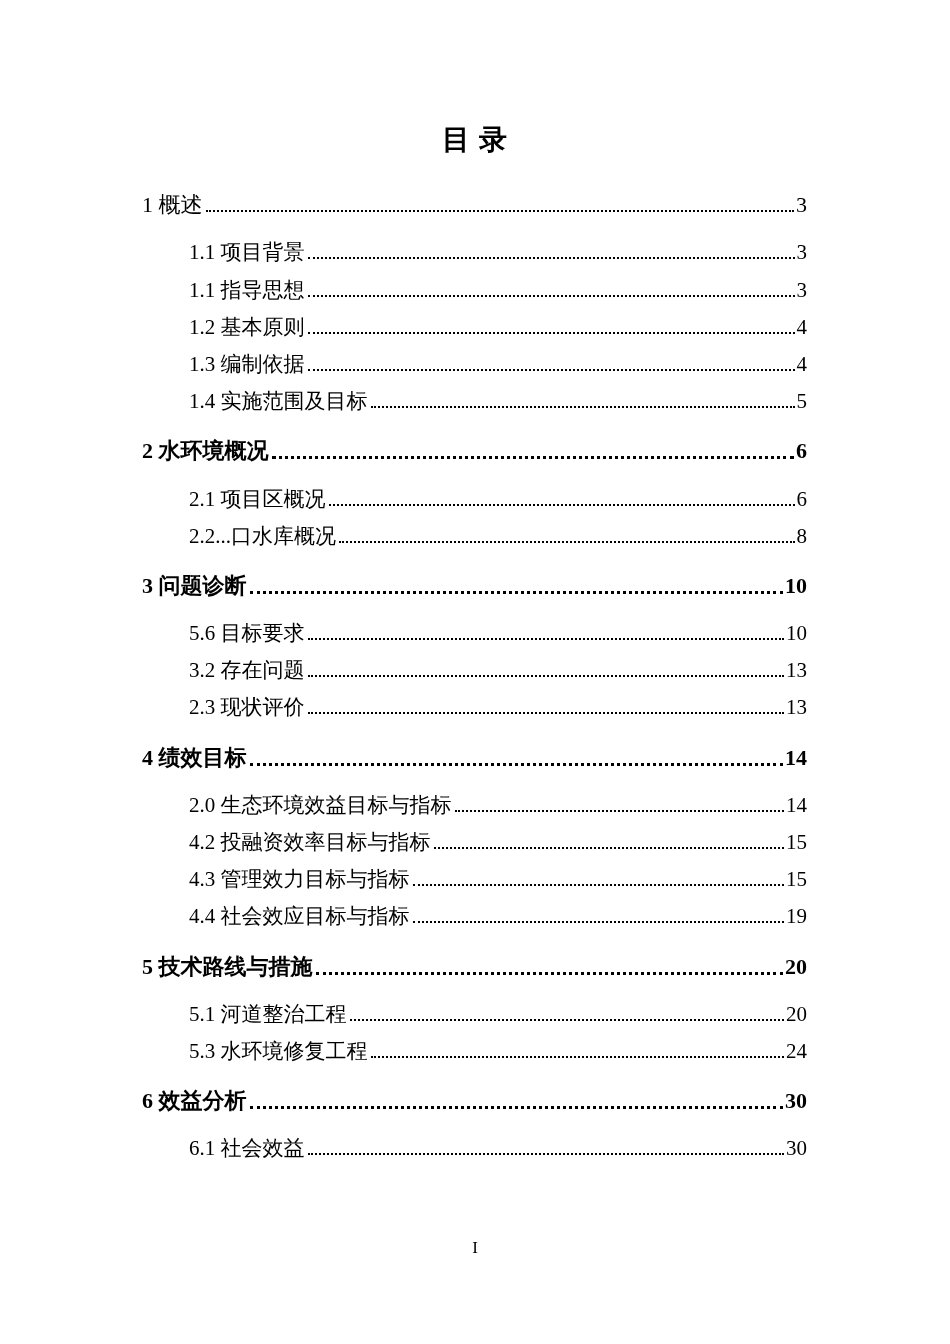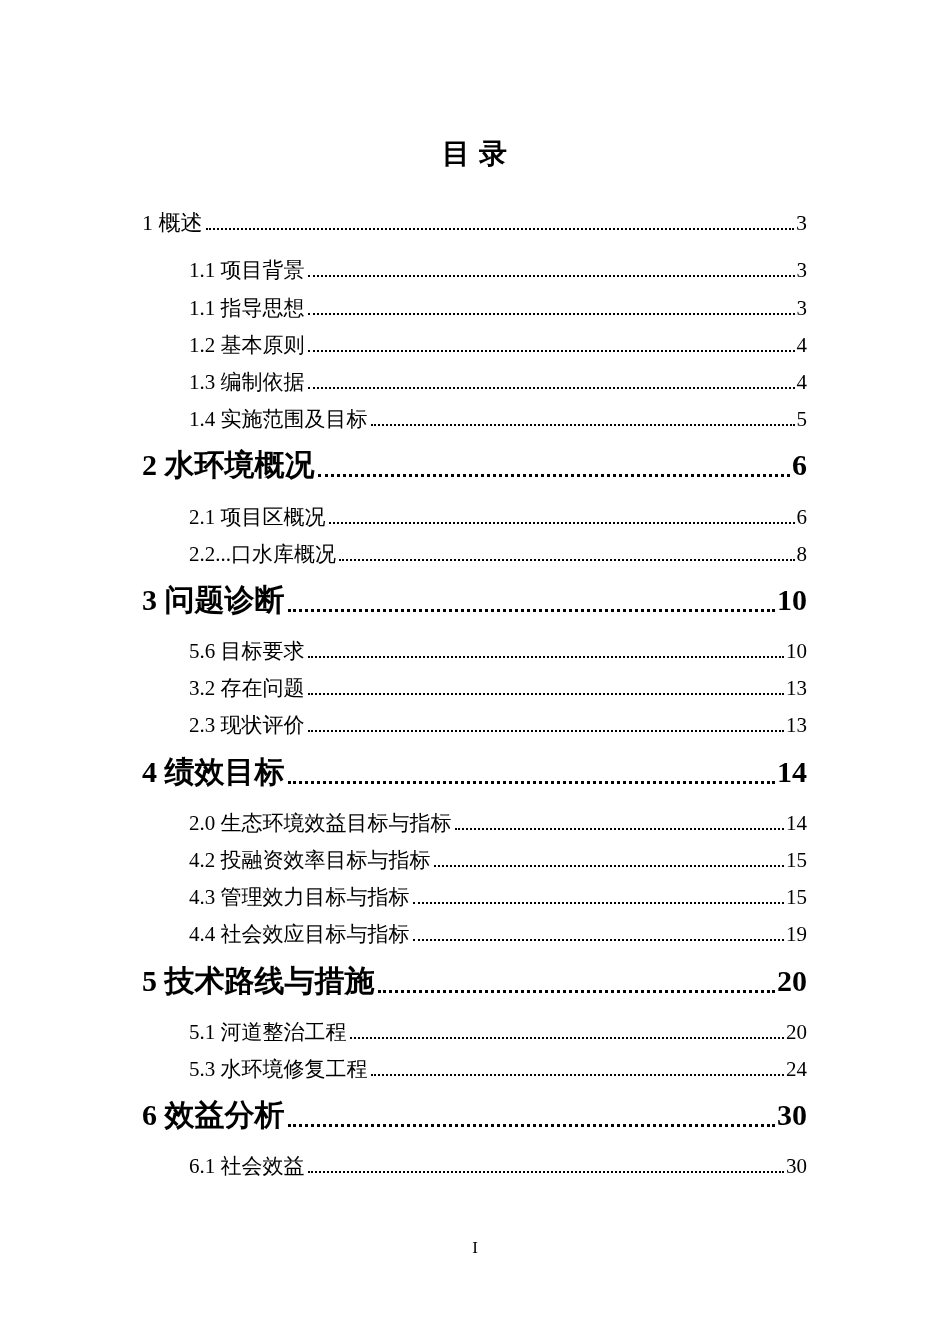--- a/index.html
+++ b/index.html
@@ -11,46 +11,46 @@
     position: relative;
     width: 950px;
     height: 1344px;
     background: #ffffff;
     color: #000000;
     font-family: "Liberation Serif", "DejaVu Serif", serif;
     overflow: hidden;
   }
   .doc-title {
     position: absolute;
-    top: 136px;
+    top: 122px;
     left: 0;
     right: 0;
     text-align: center;
     font-size: 28px;
     line-height: 36px;
     font-weight: 600;
     letter-spacing: 1px;
     white-space: pre;
   }
   .toc {
     position: absolute;
     left: 142px;
-    top: 184px;
+    top: 166px;
     width: 665px;
   }
   .toc-row {
     display: flex;
     align-items: flex-end;
     height: 37.2px;
     line-height: 1;
     box-sizing: border-box;
   }
   .toc-row.l1 {
     margin: 13px 0 10px 0;
-    font-size: 30px;
+    font-size: 22px;
     font-weight: bold;
   }
   .toc-row.l1.plain {
     font-size: 22px;
     font-weight: normal;
   }
   .toc-row.l2 {
     font-size: 21px;
     padding-left: 47px;
     font-family: Liberation Serif, serif;

